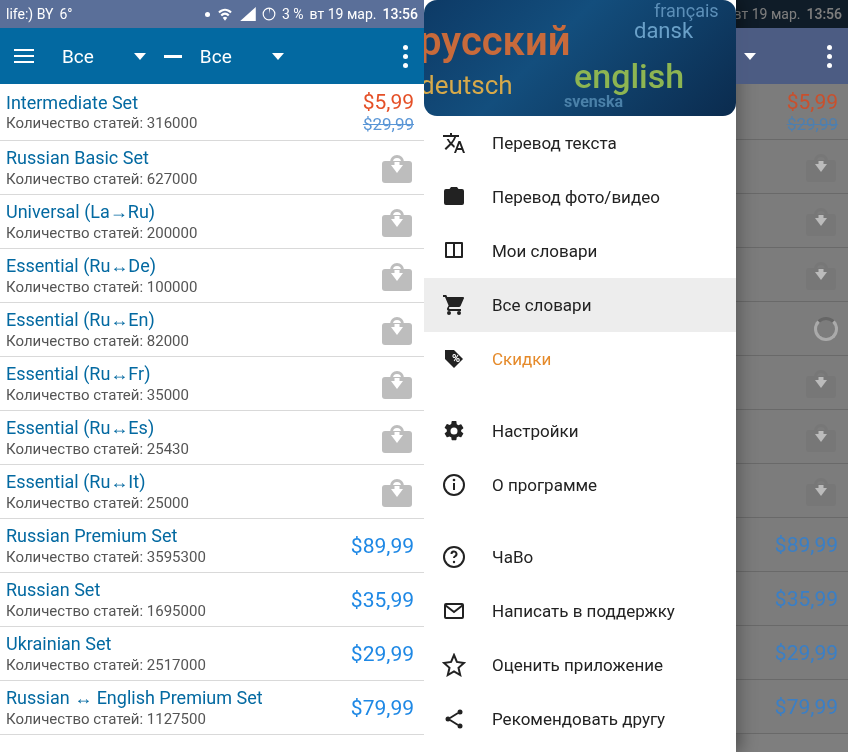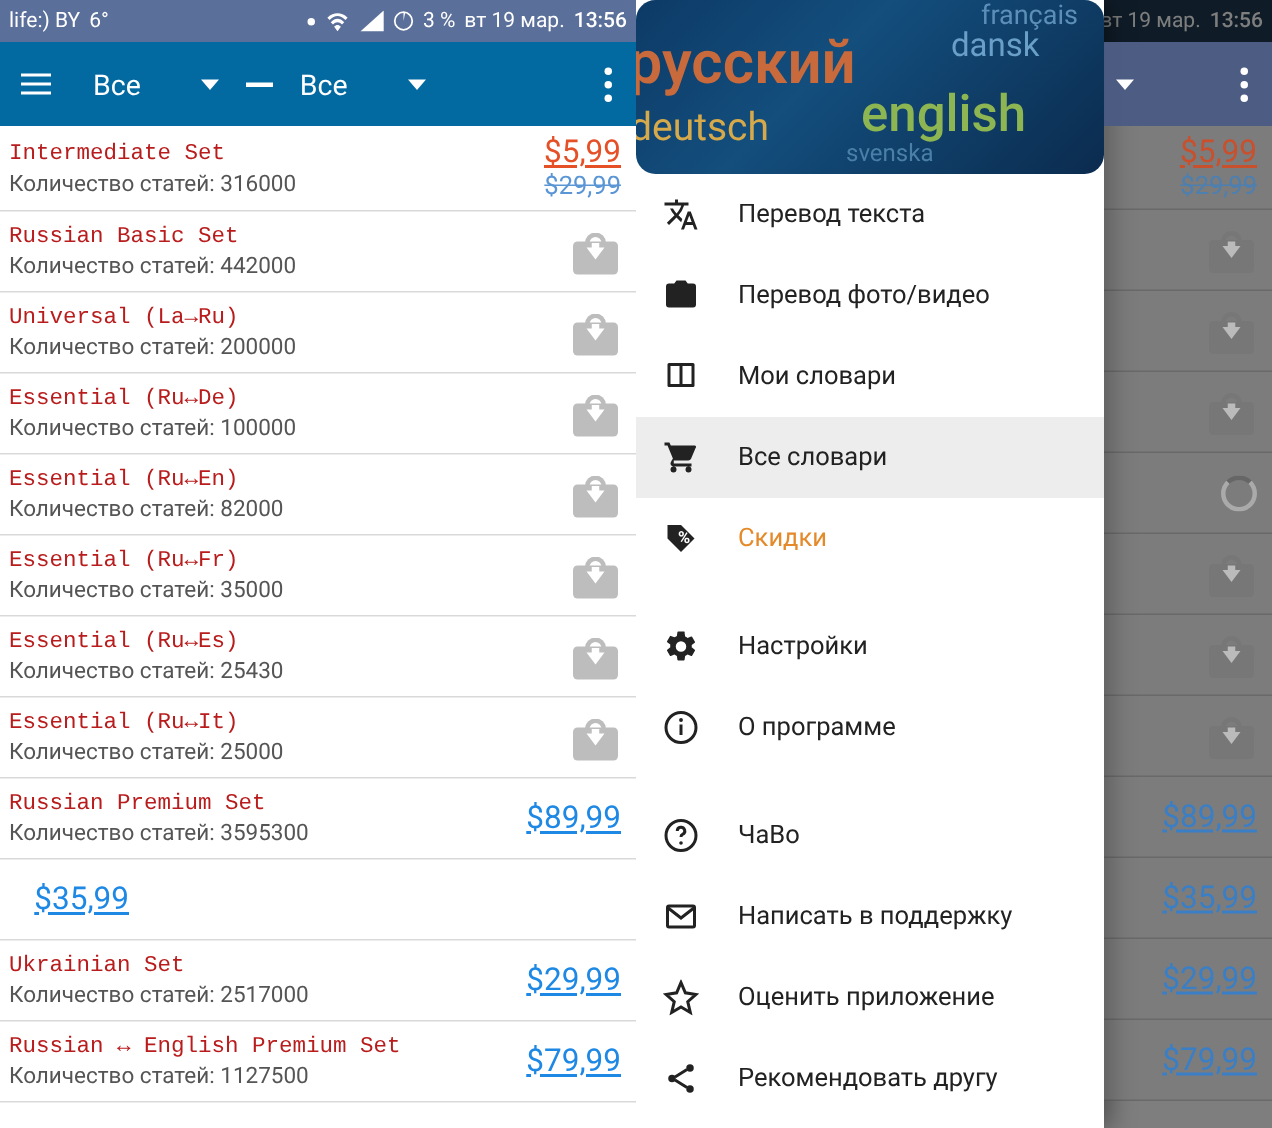--- a/index.html
+++ b/index.html
@@ -23,24 +23,24 @@
   .minus { width: 18px; height: 3px; background: #fff; }
   .dots { display: flex; flex-direction: column; gap: 4px; margin-left: auto; padding: 8px; }
   .dots span { width: 5px; height: 5px; background: #fff; border-radius: 50%; }
   .hamburger { display:flex; flex-direction:column; gap:4px; padding:8px 10px 8px 6px;}
   .hamburger span { width:20px; height:2px; background:#fff;}
 
   
   .list { height: calc(752px - 28px - 56px); overflow: hidden; }
   .row { border-bottom: 1px solid #d9d9d9; padding: 6px 10px 6px 6px; display: flex; align-items: center; min-height: 54px; }
   .row .info { flex: 1; }
-  .row .title { font-size: 15px; color: #b91c1c; line-height: 1.2; font-family: Liberation Mono, monospace; }
+  .row .title { font-size: 18px; color: #0369a1; line-height: 1.2; }
   .row .sub { font-size: 15px; color: #555; margin-top: 1px; }
   .price-box { text-align: right; min-width: 80px; }
-  .price { font-size: 21px; color: #1e88e5; text-decoration: underline; }
+  .price { font-size: 21px; color: #1e88e5; }
   .price.sale { color: #e55027; }
   .price.old { color: #5a96d6; text-decoration: line-through; font-size: 17px; }
   .dl-icon { width: 34px; height: 30px; position: relative; }
   .dl-icon .bag { position:absolute; bottom:0; left:2px; right:2px; top:8px; background:#bdbdbd; border-radius:3px;}
   .dl-icon .handle { position:absolute; top:2px; left:50%; transform:translateX(-50%); width:14px; height:10px; border:3px solid #bdbdbd; border-bottom:none; border-radius:8px 8px 0 0;}
   .dl-icon .arrow { position:absolute; top:12px; left:50%; transform:translateX(-50%); width:0;height:0; border-left:6px solid transparent; border-right:6px solid transparent; border-top:8px solid #fff;}
   .dl-icon .stem { position:absolute; top:9px; left:50%; transform:translateX(-50%); width:5px; height:6px; background:#fff;}
 
   
   .dim { position:absolute; inset:0; background: rgba(20,20,20,0.55); }
@@ -125,21 +125,21 @@
             <div class="sub">Количество статей: 316000</div>
           </div>
           <div class="price-box">
             <div class="price sale">$5,99</div>
             <div class="price old">$29,99</div>
           </div>
         </div>
         <div class="row">
           <div class="info">
             <div class="title">Russian Basic Set</div>
-            <div class="sub">Количество статей: 442000</div>
+            <div class="sub">Количество статей: 627000</div>
           </div>
           <div class="dl-icon">
             <div class="handle"></div>
             <div class="bag"></div>
             <div class="stem"></div>
             <div class="arrow"></div>
           </div>
         </div>
         <div class="row">
           <div class="info">
@@ -216,20 +216,24 @@
         <div class="row">
           <div class="info">
             <div class="title">Russian Premium Set</div>
             <div class="sub">Количество статей: 3595300</div>
           </div>
           <div class="price-box">
             <div class="price">$89,99</div>
           </div>
         </div>
         <div class="row">
+          <div class="info">
+            <div class="title">Russian Set</div>
+            <div class="sub">Количество статей: 1695000</div>
+          </div>
           <div class="price-box">
             <div class="price">$35,99</div>
           </div>
         </div>
         <div class="row">
           <div class="info">
             <div class="title">Ukrainian Set</div>
             <div class="sub">Количество статей: 2517000</div>
           </div>
           <div class="price-box">
@@ -286,21 +290,21 @@
     </div>
     <div class="ghost-list" id="ghost-list"></div>
     <div class="dim"></div>
 
     <div class="drawer">
       <div class="drawer-header" id="drawer-header">
           <div class="wc" style="color: rgb(200, 106, 59); font-size: 40px; left: -5px; top: 18px; font-weight: 600;">русский</div>
           <div class="wc" style="color: rgb(106, 160, 200); font-size: 22px; left: 210px; top: 18px; font-weight: 400;">dansk</div>
           <div class="wc" style="color: rgb(141, 181, 82); font-size: 34px; left: 150px; top: 56px; font-weight: 500; text-align: right;">english</div>
           <div class="wc" style="color: rgb(214, 169, 74); font-size: 26px; left: -4px; top: 70px; font-weight: 400;">deutsch</div>
-          <div class="wc" style="color: rgb(74, 128, 168); font-size: 16px; left: 140px; top: 92px; font-weight: 400;">svenska</div>
+          <div class="wc" style="color: rgb(74, 128, 168); font-size: 16px; left: 140px; top: 92px; font-weight: 700;">svenska</div>
           <div class="wc" style="color: rgb(92, 143, 184); font-size: 18px; left: 230px; top: 0px; font-weight: 400;">français</div>
         </div>
       <div class="menu" id="menu">
           <div class="menu-item">
             <div class="micon">
               <svg viewBox="0 0 24 24">
                 <path d="M12.87 15.07l-2.54-2.51.03-.03A17.52 17.52 0 0 0 14.07 6H17V4h-7V2H8v2H1v2h11.17C11.5 7.92 10.44 9.75 9 11.35 8.07 10.32 7.3 9.19 6.69 8h-2c.73 1.63 1.73 3.17 2.98 4.56l-5.09 5.02L4 19l5-5 3.11 3.11.76-2.04zM18.5 10h-2L12 22h2l1.12-3h4.75L21 22h2l-4.5-12zm-2.62 7l1.62-4.33L19.12 17h-3.24z"></path>
               </svg>
             </div>
             <span>Перевод текста</span>

